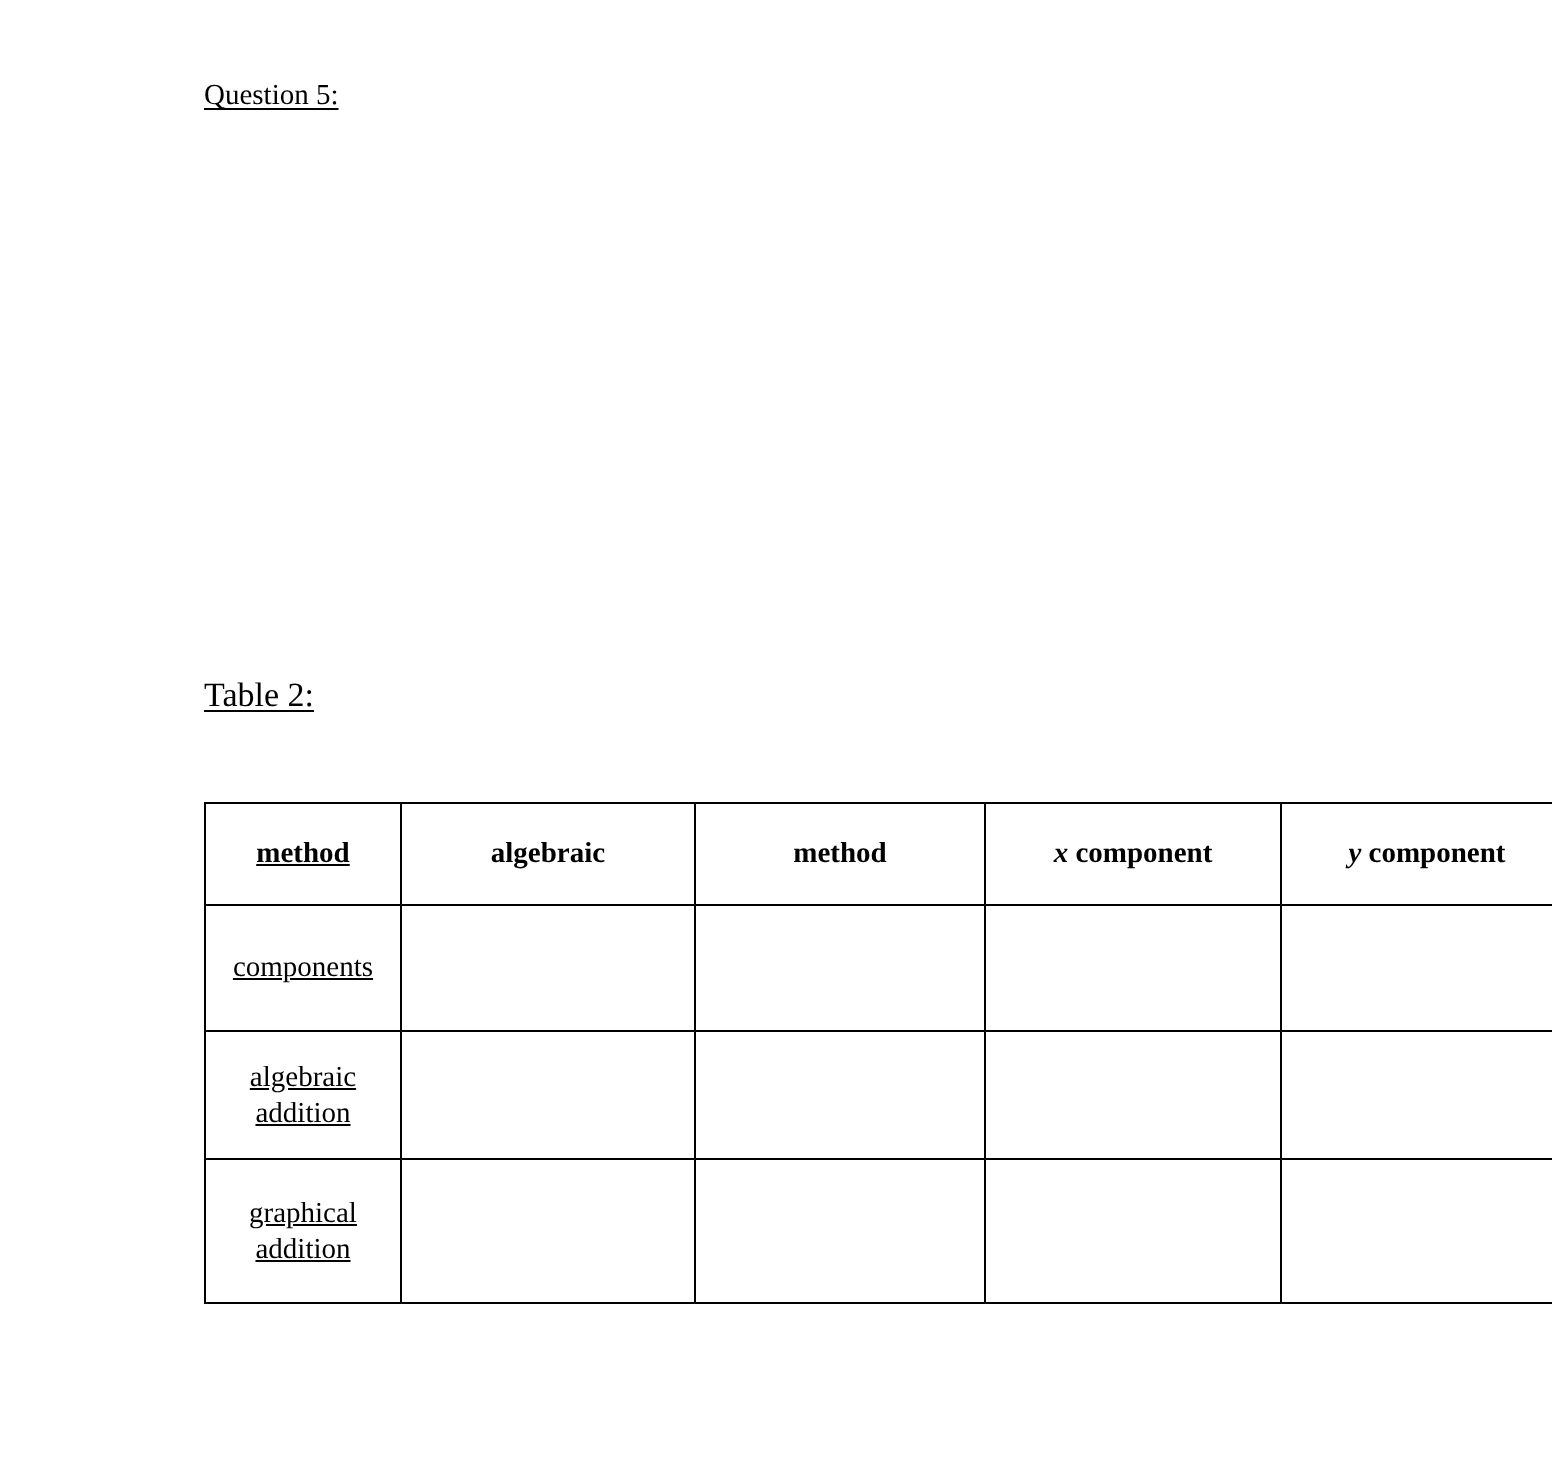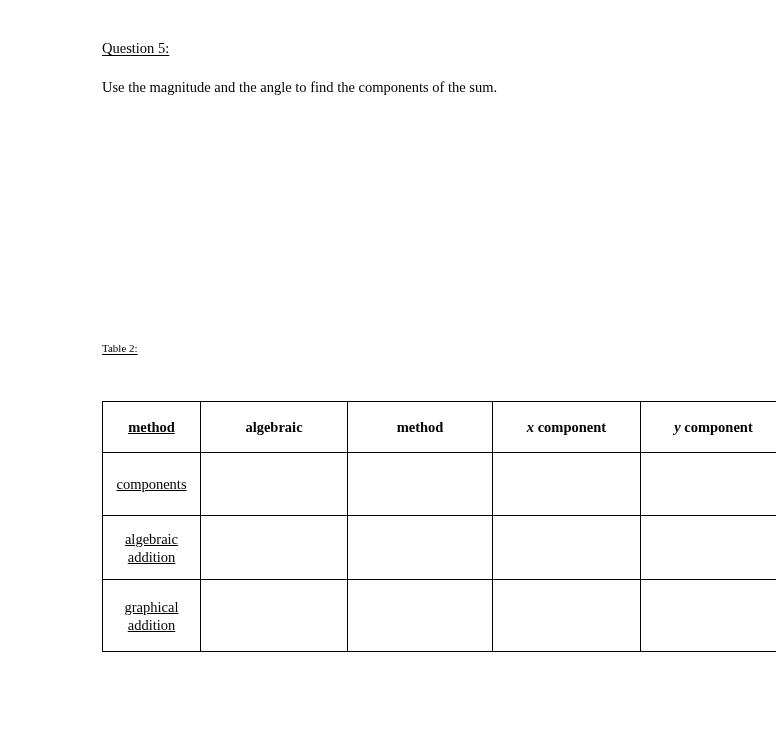--- a/index.html
+++ b/index.html
@@ -51,21 +51,21 @@
     top: 102px;
     width: 639px;
     height: 232px;
   }
 
   
   .table-caption {
     position: absolute;
     left: 86px;
     top: 339px;
-    font-size: 11px;
+    font-size: 17px;
     line-height: 18px;
     text-decoration: underline;
     text-underline-offset: 2px;
     white-space: nowrap;
   }
 
   
   .data-table {
     position: absolute;
     left: 86px;
@@ -106,21 +106,20 @@
   }
   .blank-cell { }
 </style>
 </head>
 <body>
 
 <div class="page">
 
   <div class="question-label">Question 5:</div>
 
-  <div class="question-prompt">Use the magnitude and the angle to find the components of the sum.</div>
 
   <div class="answer-space"></div>
 
   <div class="table-caption">Table 2:</div>
 
   <table class="data-table">
     <thead>
       <tr>
         <td class="col-method"><span class="hdr">method</span></td>
         <td class="col-mag"><span class="hdr">algebraic</span></td>

